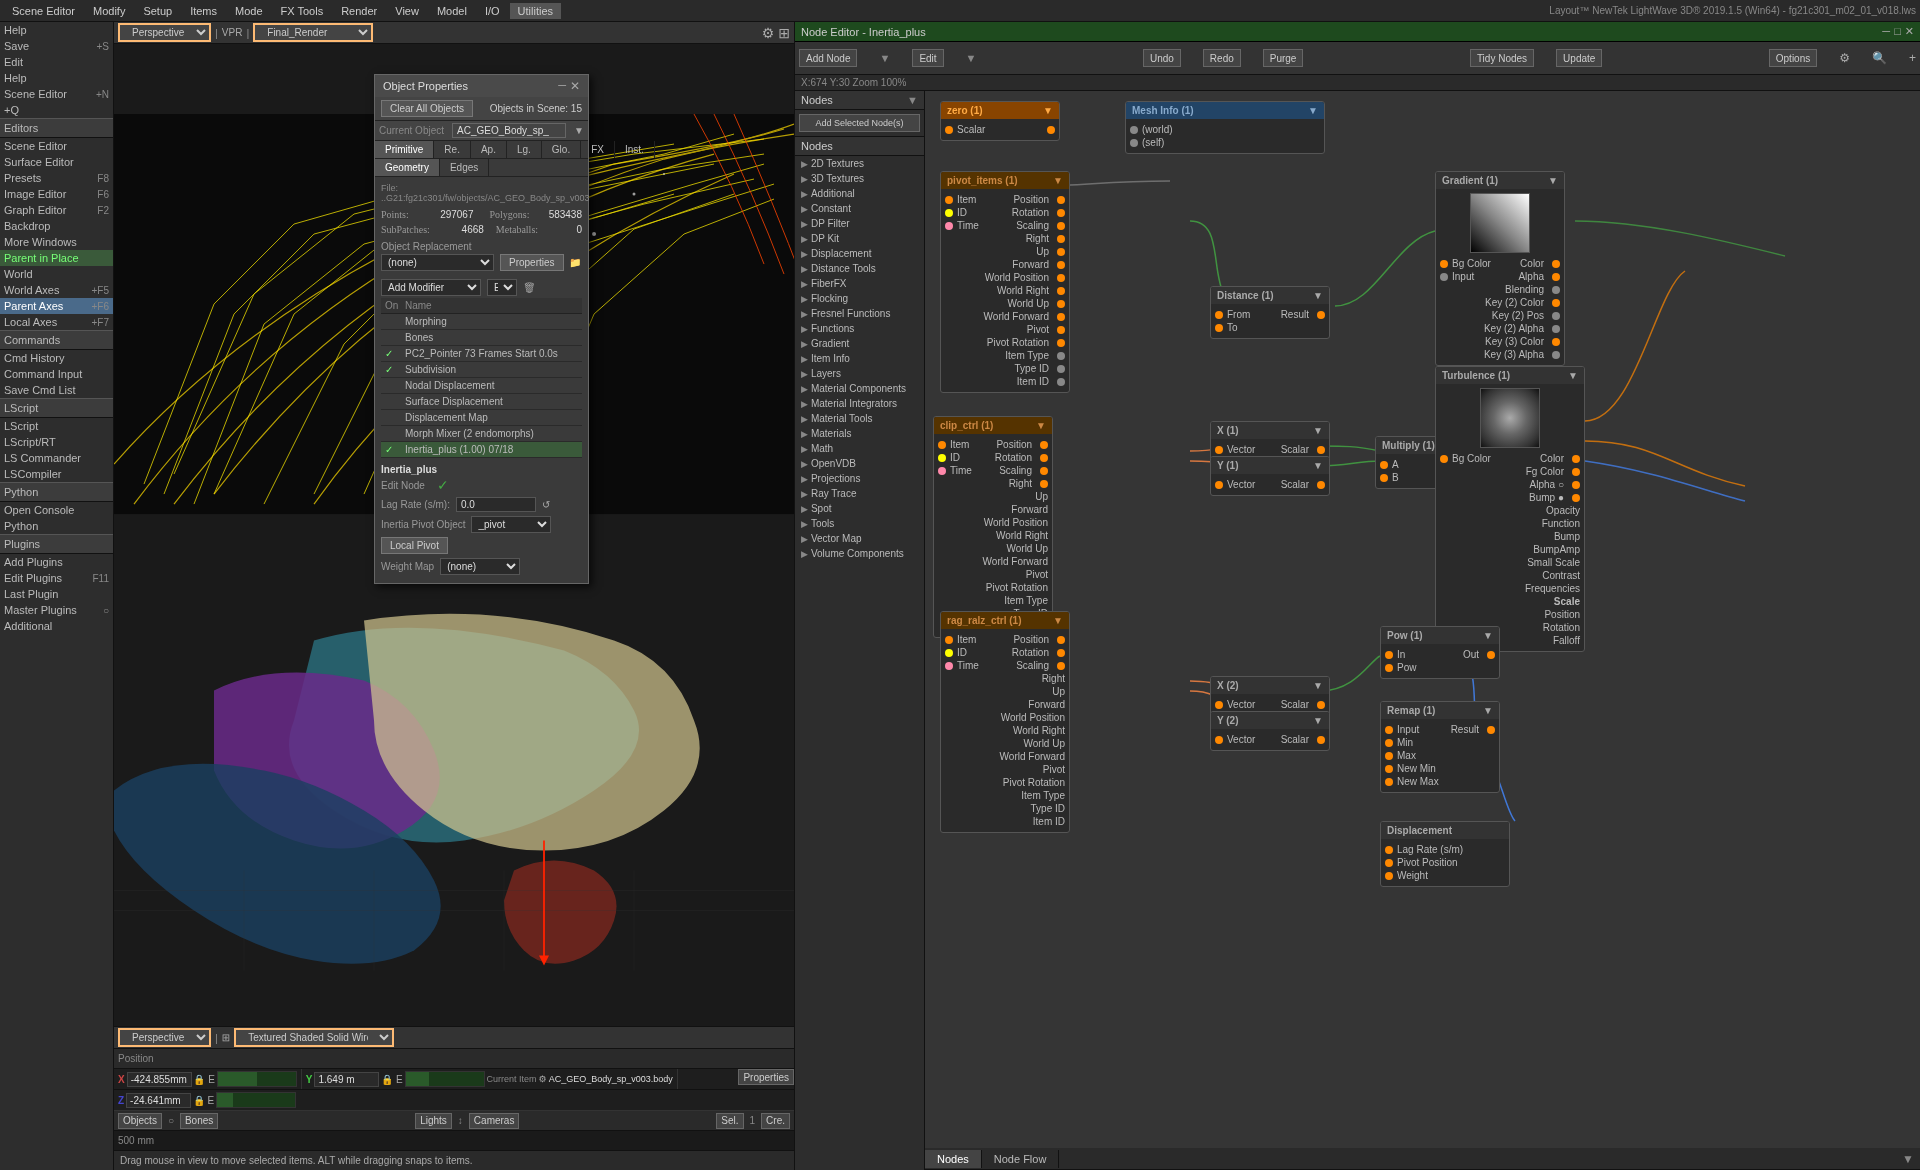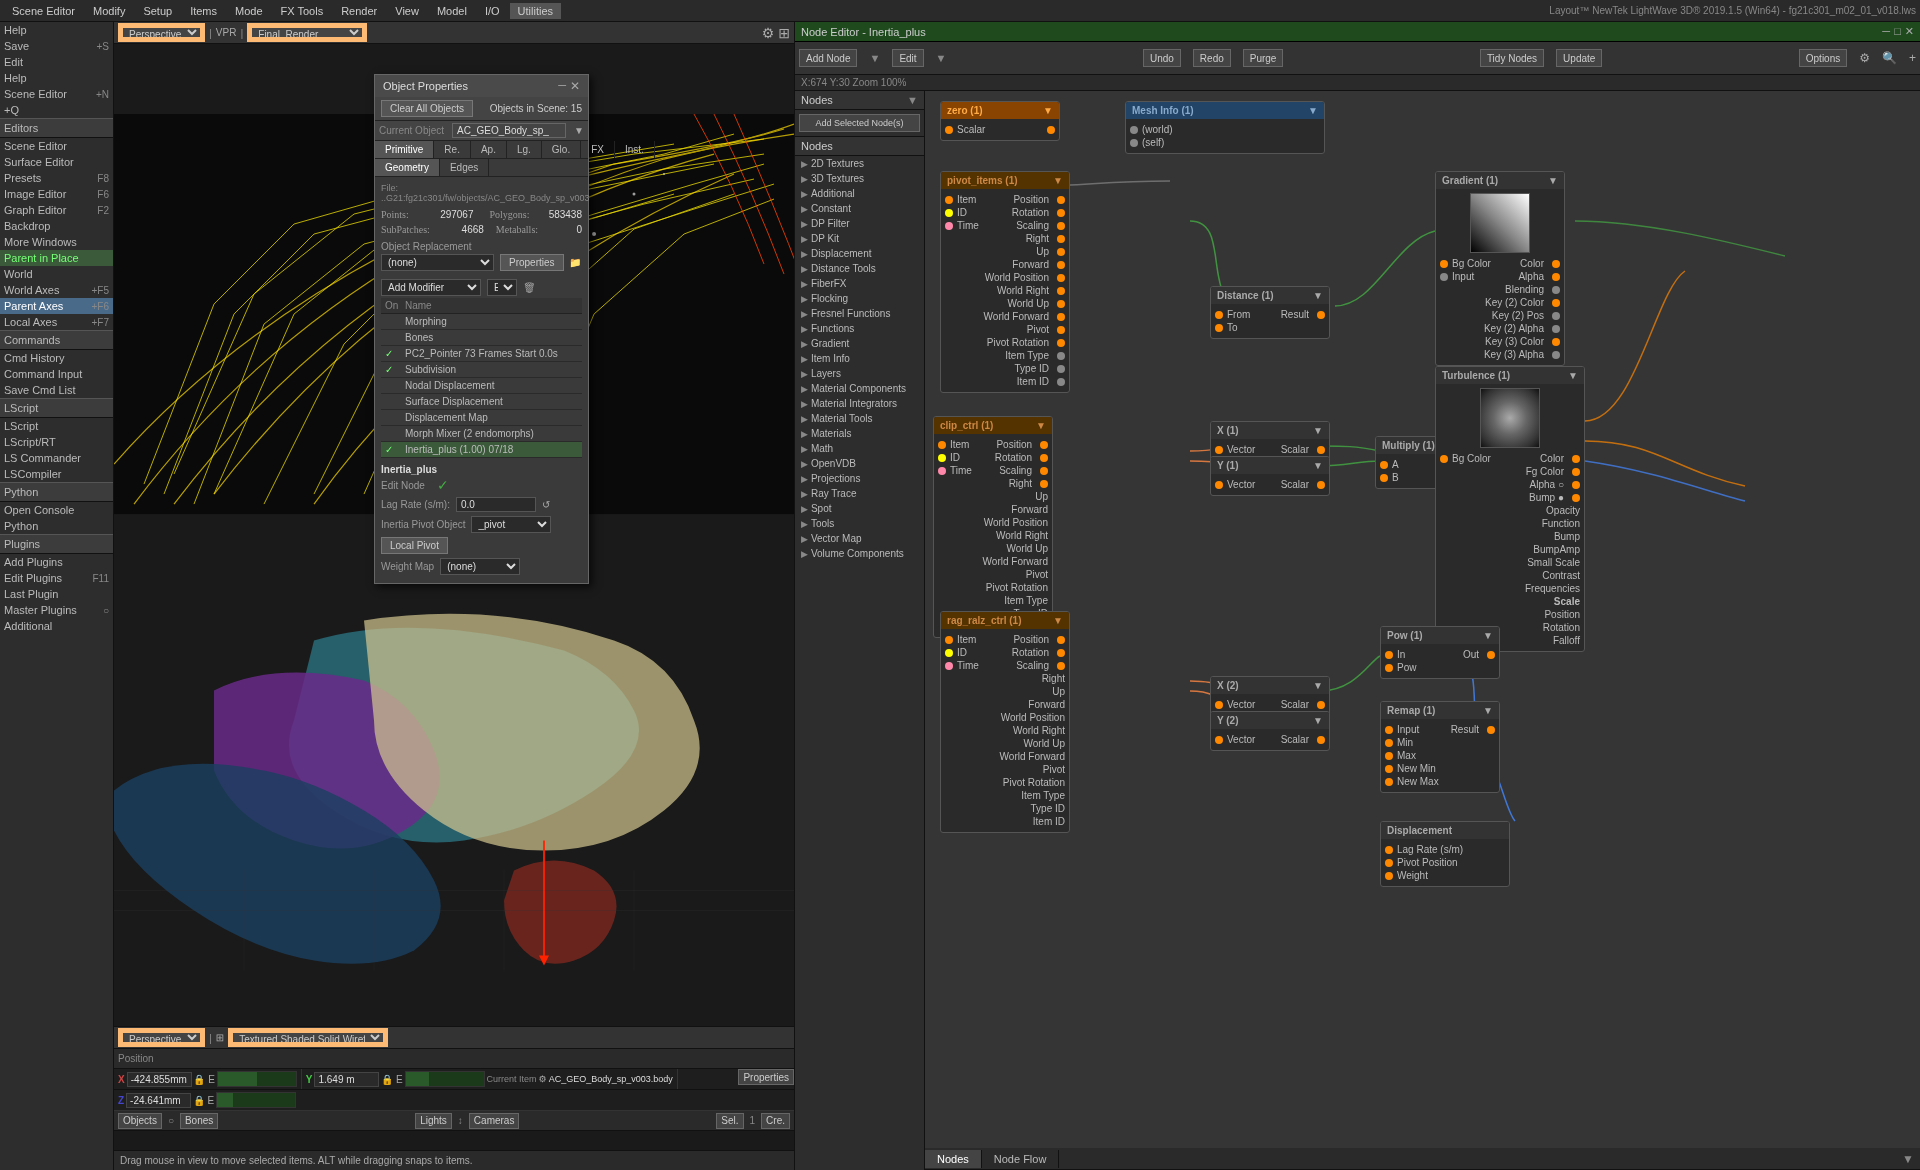--- a/index.html
+++ b/index.html
@@ -71,25 +71,25 @@
       background: #333;
       height: 22px;
       display: flex;
       align-items: center;
       padding: 0 4px;
       gap: 4px;
       border-bottom: 1px solid #111;
     }
     .viewport-select {
       background: #444;
-      border: 5px solid #fdba74;
+      border: 2px solid #fdba74;
       color: #ccc;
       font-size: 10px;
       height: 19px;
-      padding: 0 2px;
+      padding: 0 8px;
     }
     .viewport-main {
       flex: 1;
       background: #1a1a1a;
       position: relative;
       overflow: hidden;
     }
 
     
     .node-editor {
@@ -108,21 +108,21 @@
       font-size: 11px;
       color: #ccc;
       border-bottom: 1px solid #000;
     }
     .node-editor-toolbar {
       background: #333;
       height: 22px;
       display: flex;
       align-items: center;
       padding: 16px 4px;
-      gap: 12px;
+      gap: 22px;
       border-bottom: 1px solid #111;
     }
     .node-btn {
       background: #444;
       border: 1px solid #666;
       color: #ccc;
       font-size: 10px;
       height: 18px;
       padding: 0 6px;
       cursor: pointer;
@@ -826,20 +826,23 @@
         <button class="btn-small">Bones</button>
         <span style="flex:1"></span>
         <button class="btn-small">Lights</button>
         <span style="color:#888;font-size:10px;">↕</span>
         <button class="btn-small">Cameras</button>
         <span style="flex:1"></span>
         <button class="btn-small">Sel.</button>
         <span style="color:#888;font-size:10px;"> 1</span>
         <button class="btn-small">Cre.</button>
       </div>
+      <div style="flex:1;background:#1a1a1a;display:flex;align-items:center;padding:0 4px;">
+        <span style="color:#888;font-size:10px;">500 mm</span>
+      </div>
     </div>
 
     <div class="status-bar">
       <span>Drag mouse in view to move selected items. ALT while dragging snaps to items.</span>
     </div>
   </div>
 
   <div class="node-editor">
 
     <div class="node-editor-title">

